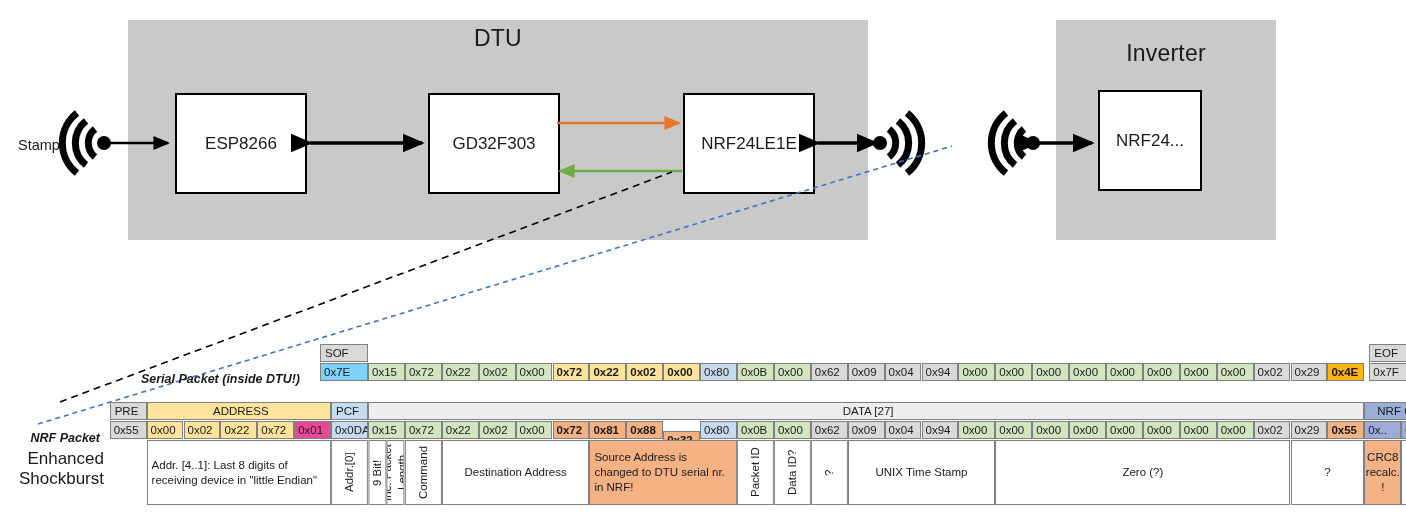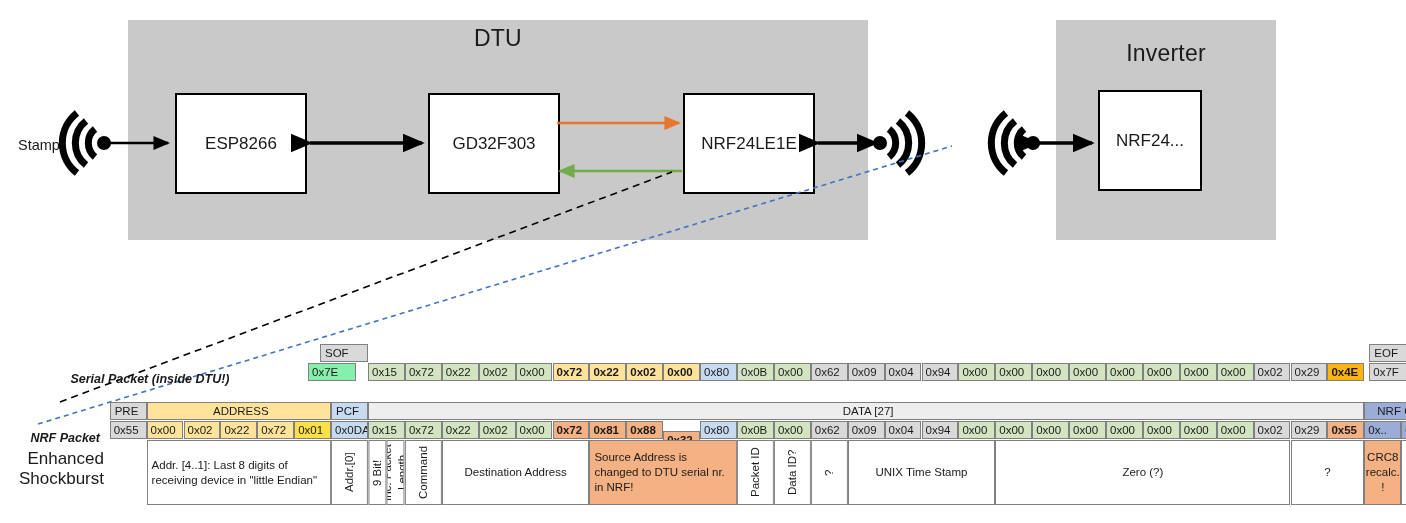--- a/index.html
+++ b/index.html
@@ -115,30 +115,30 @@
     <line x1="1037" y1="143" x2="1092" y2="143" stroke="#000" stroke-width="3.4" marker-end="url(#ahB)" marker-start="url(#ahBs)"></line>
   </svg>
 </div>
 
 <svg id="leaders" viewBox="0 0 1406 523">
   <line x1="60" y1="402" x2="672" y2="172" stroke="#000" stroke-width="1.6" stroke-dasharray="7,5"></line>
   <line x1="38" y1="424" x2="952" y2="146" stroke="#4472c4" stroke-width="1.6" stroke-dasharray="5,4"></line>
 </svg>
 
 <div id="packets">
-  <div class="rowlabel" style="left:0px;top:110px;width:300px;text-align:center;">Serial Packet (inside DTU!)</div>
+  <div class="rowlabel" style="left:0px;top:110px;width:300px;">Serial Packet (inside DTU!)</div>
   <div class="rowlabel" style="left:0px;top:169px;width:100px;">NRF Packet</div>
   <div class="sublabel" style="left:0px;top:187px;width:104px;">Enhanced Shockburst</div>
 
   <div id="serial-head">
       <div class="cell hdr" style="left: 320px; top: 82px; width: 48px; height: 18px; background: rgb(217, 217, 217);">SOF</div>
       <div class="cell hdr" style="left: 1369.3px; top: 82px; width: 48px; height: 18px; background: rgb(217, 217, 217);">EOF</div>
     </div>
   <div id="serial-body">
-      <div class="cell hex" style="left: 308px; top: 101px; width: 48px; height: 18px; background: #86efac;">0x7E</div>
+      <div class="cell hex" style="left: 320px; top: 101px; width: 48px; height: 18px; background: #7dd3fc;">0x7E</div>
       <div class="cell hex" style="left: 368px; top: 101px; width: 36.9px; height: 18px; background: rgb(211, 228, 192);">0x15</div>
       <div class="cell hex" style="left: 404.9px; top: 101px; width: 36.9px; height: 18px; background: rgb(211, 228, 192);">0x72</div>
       <div class="cell hex" style="left: 441.8px; top: 101px; width: 36.9px; height: 18px; background: rgb(211, 228, 192);">0x22</div>
       <div class="cell hex" style="left: 478.7px; top: 101px; width: 36.9px; height: 18px; background: rgb(211, 228, 192);">0x02</div>
       <div class="cell hex" style="left: 515.6px; top: 101px; width: 36.9px; height: 18px; background: rgb(211, 228, 192);">0x00</div>
       <div class="cell hex bold" style="left: 552.5px; top: 101px; width: 36.9px; height: 18px; background: rgb(255, 227, 155);">0x72</div>
       <div class="cell hex bold" style="left: 589.4px; top: 101px; width: 36.9px; height: 18px; background: rgb(255, 227, 155);">0x22</div>
       <div class="cell hex bold" style="left: 626.3px; top: 101px; width: 36.9px; height: 18px; background: rgb(255, 227, 155);">0x02</div>
       <div class="cell hex bold" style="left: 663.2px; top: 101px; width: 36.9px; height: 18px; background: rgb(255, 227, 155);">0x00</div>
       <div class="cell hex" style="left: 700.1px; top: 101px; width: 36.9px; height: 18px; background: rgb(198, 219, 240);">0x80</div>
@@ -167,21 +167,21 @@
       <div class="cell hdr" style="left: 331.1px; top: 140px; width: 36.9px; height: 18px; background: rgb(198, 219, 240);">PCF</div>
       <div class="cell hdr hdrc" style="left: 368px; top: 140px; width: 996.3px; height: 18px; background: rgb(238, 238, 238);">DATA [27]</div>
       <div class="cell hdr hdrc" style="left: 1364.3px; top: 140px; width: 73.8px; height: 18px; background: rgb(155, 173, 214);">NRF CRC</div>
     </div>
   <div id="nrf-body">
       <div class="cell hex" style="left: 109.7px; top: 159px; width: 36.9px; height: 18px; background: rgb(217, 217, 217);">0x55</div>
       <div class="cell hex" style="left: 146.6px; top: 159px; width: 36.9px; height: 18px; background: rgb(255, 227, 155);">0x00</div>
       <div class="cell hex" style="left: 183.5px; top: 159px; width: 36.9px; height: 18px; background: rgb(255, 227, 155);">0x02</div>
       <div class="cell hex" style="left: 220.4px; top: 159px; width: 36.9px; height: 18px; background: rgb(255, 227, 155);">0x22</div>
       <div class="cell hex" style="left: 257.3px; top: 159px; width: 36.9px; height: 18px; background: rgb(255, 227, 155);">0x72</div>
-      <div class="cell hex" style="left: 294.2px; top: 159px; width: 36.9px; height: 18px; background: #fde047;">0x01</div>
+      <div class="cell hex" style="left: 294.2px; top: 159px; width: 36.9px; height: 18px; background: #ec4899;">0x01</div>
       <div class="cell hex" style="left: 331.1px; top: 159px; width: 36.9px; height: 18px; background: rgb(198, 219, 240);">0x0DA</div>
       <div class="cell hex" style="left: 368px; top: 159px; width: 36.9px; height: 18px; background: rgb(211, 228, 192);">0x15</div>
       <div class="cell hex" style="left: 404.9px; top: 159px; width: 36.9px; height: 18px; background: rgb(211, 228, 192);">0x72</div>
       <div class="cell hex" style="left: 441.8px; top: 159px; width: 36.9px; height: 18px; background: rgb(211, 228, 192);">0x22</div>
       <div class="cell hex" style="left: 478.7px; top: 159px; width: 36.9px; height: 18px; background: rgb(211, 228, 192);">0x02</div>
       <div class="cell hex" style="left: 515.6px; top: 159px; width: 36.9px; height: 18px; background: rgb(211, 228, 192);">0x00</div>
       <div class="cell hex bold" style="left: 552.5px; top: 159px; width: 36.9px; height: 18px; background: rgb(244, 177, 131);">0x72</div>
       <div class="cell hex bold" style="left: 589.4px; top: 159px; width: 36.9px; height: 18px; background: rgb(244, 177, 131);">0x81</div>
       <div class="cell hex bold" style="left: 626.3px; top: 159px; width: 36.9px; height: 18px; background: rgb(244, 177, 131);">0x88</div>
       <div class="cell hex bold" style="left: 663.2px; top: 169px; width: 36.9px; height: 18px; background: rgb(244, 177, 131);">0x32</div>

